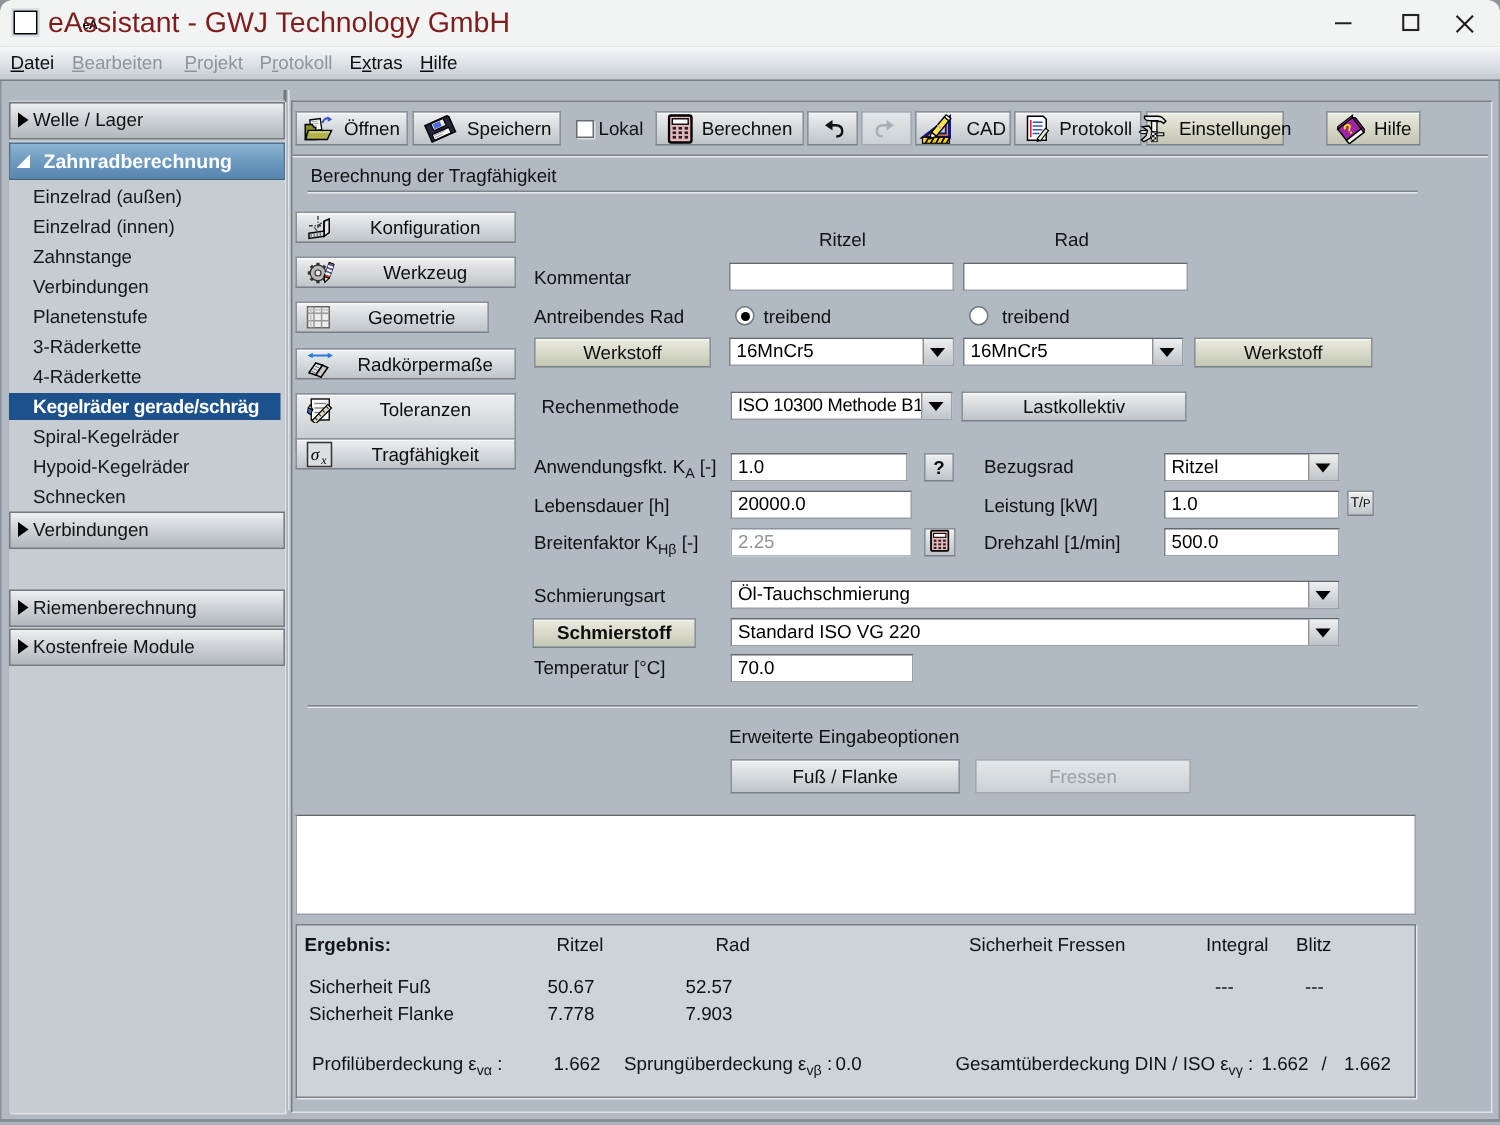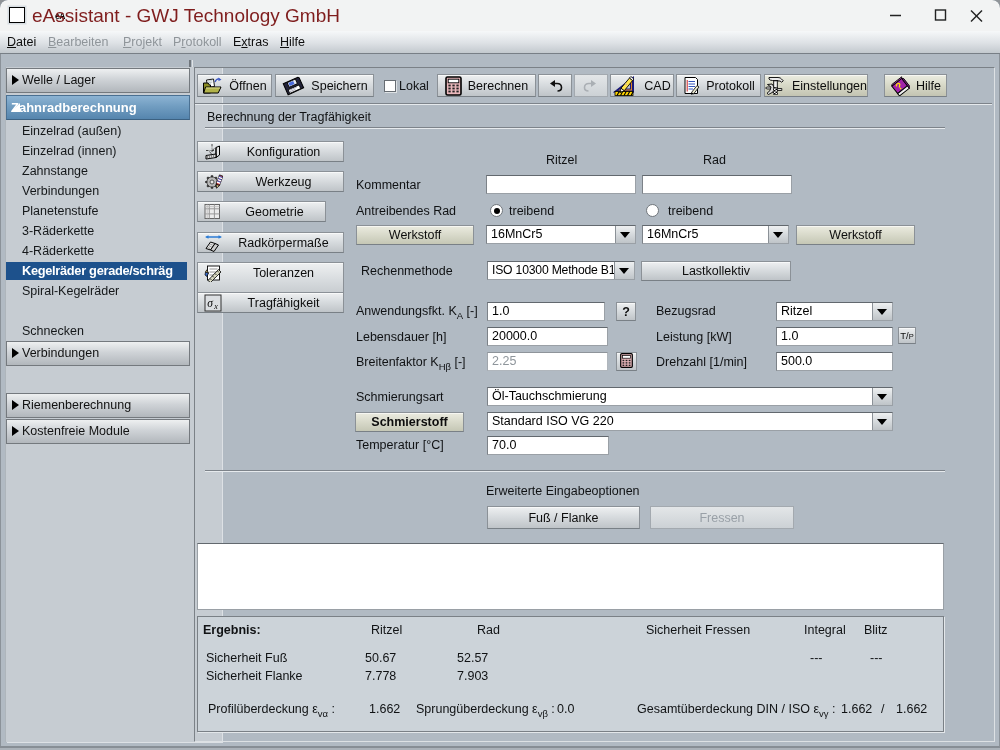--- a/index.html
+++ b/index.html
@@ -11,31 +11,31 @@
 #title{left:0;top:0;width:1000px;height:31px;background:#f2f3f3;border-radius:8px 8px 0 0;}
 #appicon{left:9px;top:7px;width:14px;height:14px;background:#fff;border:1.5px solid #000;box-shadow:0 0 0 1.5px #d7dde2;}
 #appicon span{position:absolute;left:1px;top:2.5px;font-size:8.5px;font-weight:bold;color:#000;letter-spacing:-0.5px;margin-left:44px;}
 #titletext{left:32px;top:0;height:31px;line-height:31px;font-size:19px;color:#7f1d1d;}
 
 #menubar{left:0;top:31px;width:1000px;height:22px;background:linear-gradient(#f6f8f9,#dde1e5 55%,#c3c9ce);border-bottom:1px solid #787f86;}
 .mi{position:absolute;top:35px;font-size:12.5px;color:#0d0d0d;}
 .mi.dis{color:#8f959a;}
 .mi u{text-decoration:underline;}
 
-#sidebar{left:6px;top:67px;width:184px;height:675px;background:#c6ccd2;box-shadow:1px 1px 0 #dde1e5, -1px 0 0 #aeb5bb;padding-left:32px;}
+#sidebar{left:6px;top:67px;width:184px;height:675px;background:#c6ccd2;box-shadow:1px 1px 0 #dde1e5, -1px 0 0 #aeb5bb;}
 #sbdivider{left:189px;top:60px;width:2px;height:680px;background:#70767c;}
 #sbdivider2{left:192px;top:60px;width:1px;height:680px;background:#dfe3e6;}
 .sbh{position:absolute;left:0;width:182px;height:23px;border:1px solid #74797e;
      background:linear-gradient(#eef0f1,#cfd3d7 45%,#b2b7bc);line-height:23px;font-size:12.5px;color:#121212;}
 .sbh .tri{position:absolute;left:5px;top:6px;width:0;height:0;border-left:7px solid #000;border-top:5px solid transparent;border-bottom:5px solid transparent;}
 .sbh .txt{margin-left:15px;}
 #sbblue{left:0;top:28px;width:182px;height:23px;border:1px solid #4a7092;border-bottom-color:#3c6181;
      background:linear-gradient(#8cb3d3,#719dc1 45%,#5585ae);line-height:23px;font-size:13px;font-weight:bold;color:#fff;}
 #sbblue .tri2{position:absolute;left:4px;top:7px;width:0;height:0;border-right:9px solid #fff;border-top:9px solid transparent;}
-#sbblue .txt{margin-left:4px;}
+#sbblue .txt{margin-left:22px;}
 .sbi{position:absolute;left:0px;width:181px;height:20px;line-height:20px;font-size:12.5px;color:#15181a;padding-left:16px;box-sizing:border-box;}
 .sbi.sel{background:#1d518c;color:#fff;font-weight:bold;height:18px;line-height:18px;font-size:12.8px;letter-spacing:-0.3px;}
 
 #frame{left:194px;top:67px;width:799px;height:673px;border:1px solid #7b8187;border-right-color:#dde1e4;border-bottom-color:#dde1e4;}
 
 .b{position:absolute;box-sizing:border-box;background:linear-gradient(#eef0f1,#d8dcdf 45%,#bfc4c8);
    border:1px solid #8b9197;border-bottom-color:#798086;box-shadow:inset 0 1px 0 rgba(255,255,255,.6);
    font-size:12.5px;color:#0d0d0d;text-align:center;}
 .b.dis{color:#99a0a7;border-color:#a3a9af;box-shadow:none;background:linear-gradient(#e3e6e8,#ccd1d5);}
 .bic{display:flex;align-items:center;justify-content:center;gap:6px;}
@@ -92,20 +92,21 @@
   <div id="sbblue" class="abs"><span class="tri2"></span><span class="txt">Zahnradberechnung</span></div>
   <div class="sbi" style="top:54px">Einzelrad (außen)</div>
   <div class="sbi" style="top:74px">Einzelrad (innen)</div>
   <div class="sbi" style="top:94px">Zahnstange</div>
   <div class="sbi" style="top:114px">Verbindungen</div>
   <div class="sbi" style="top:134px">Planetenstufe</div>
   <div class="sbi" style="top:154px">3-Räderkette</div>
   <div class="sbi" style="top:174px">4-Räderkette</div>
   <div class="sbi sel" style="top:195px">Kegelräder gerade/schräg</div>
   <div class="sbi" style="top:214px">Spiral-Kegelräder</div>
+  <div class="sbi" style="top:234px">Hypoid-Kegelräder</div>
   <div class="sbi" style="top:254px">Schnecken</div>
   <div class="sbh" style="top:274px"><span class="tri"></span><span class="txt">Verbindungen</span></div>
   <div class="sbh" style="top:326px"><span class="tri"></span><span class="txt">Riemenberechnung</span></div>
   <div class="sbh" style="top:352px"><span class="tri"></span><span class="txt">Kostenfreie Module</span></div>
 </div>
 
 <div class="abs" id="frame"></div>
 
 <div class="b bic" style="left:197px;top:74px;width:75px;height:23px">
       <svg class="ic" width="21" height="19" viewBox="0 0 21 19">
@@ -185,21 +186,21 @@
           <line x1="6.5" y1="5.5" x2="13" y2="5.5"></line>
           <line x1="6.5" y1="8" x2="13" y2="8"></line>
           <line x1="6.5" y1="10.5" x2="13" y2="10.5"></line>
           <line x1="6.5" y1="13" x2="11" y2="13"></line>
         </g>
         <path d="M9.5 16.5 L15 9.5 L17 11 L11.5 18 Z" fill="#e8e8d0" stroke="#000" stroke-width=".8"></path>
         <path d="M9.5 16.5 L11.5 18 L9 18.8 Z" fill="#000"></path>
       </svg>
       <span>Protokoll</span>
     </div>
-<div class="b bic" style="left:764px;top:74px;width:104px;height:23px;background:linear-gradient(#ecede2,#d9dac9 45%,#c3c4b2)">
+<div class="b bic" style="left:764px;top:74px;width:92px;height:23px;background:linear-gradient(#ecede2,#d9dac9 45%,#c3c4b2)">
       <svg class="ic" width="21" height="21" viewBox="0 0 21 21">
         <path d="M2 14 h6 v-2 h-6 l-1.5 1 z" fill="#e0e0e0" stroke="#000" stroke-width=".8"></path>
         <path d="M2.5 9.5 l3.5 2.5 -1 3.5 -3 2.8 1.5 1.2 4.5 -2.5 1.5 -4.5 -2.5 -3.5 z" fill="#dadada" stroke="#000" stroke-width=".9"></path>
         <path d="M4 2.5 h9 q2.5 0 3.5 1.5 l1.8 1.8 -1.6 1.4 -1.7 -1.2 h-2 v-0.5 h-5.5 q-2.5 0 -3.5 -1.5 z" fill="#ececec" stroke="#000" stroke-width=".9"></path>
         <rect x="8.7" y="5.8" width="3.6" height="7" fill="#f4f4f4" stroke="#000" stroke-width=".9"></rect>
         <rect x="8.7" y="12.8" width="3.6" height="6.5" fill="#fff" stroke="#000" stroke-width=".9"></rect>
         <path d="M8.7 12.8 h3.6 v6.5 h-3.6 z" fill="url(#chk)"></path>
         <defs>
           <pattern id="chk" width="3" height="3" patternUnits="userSpaceOnUse">
             <rect width="3" height="3" fill="#fff"></rect>

